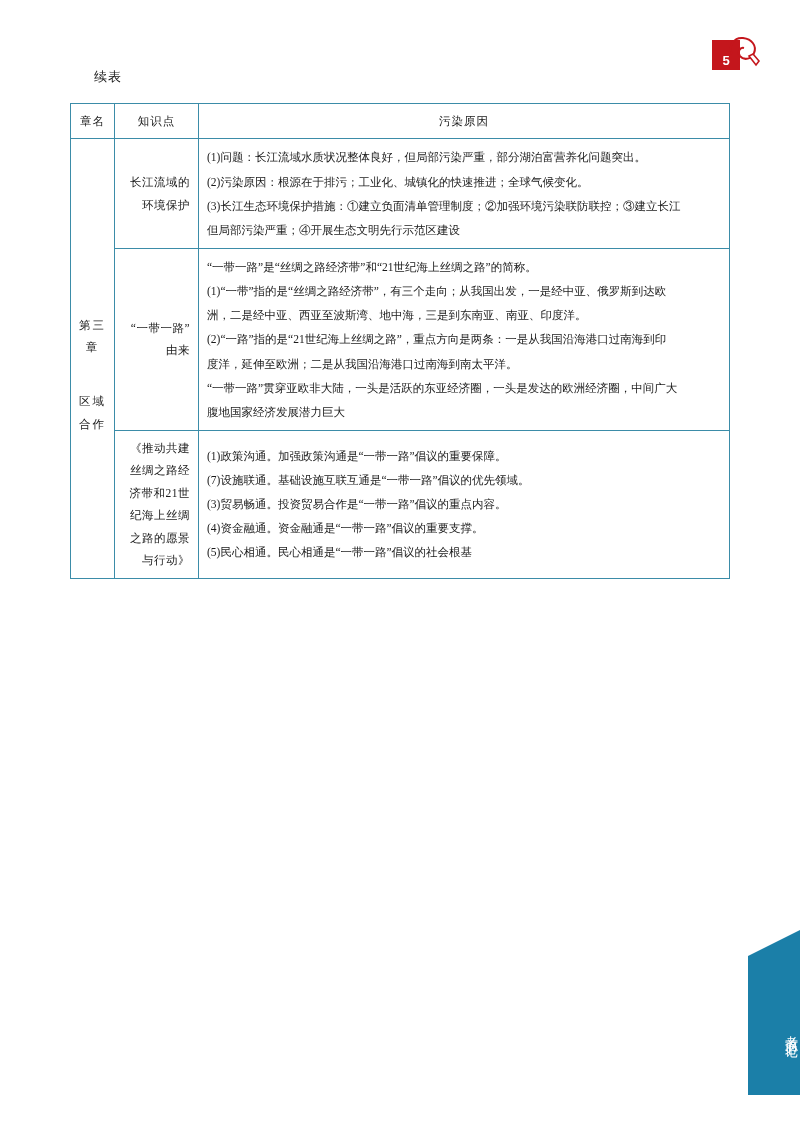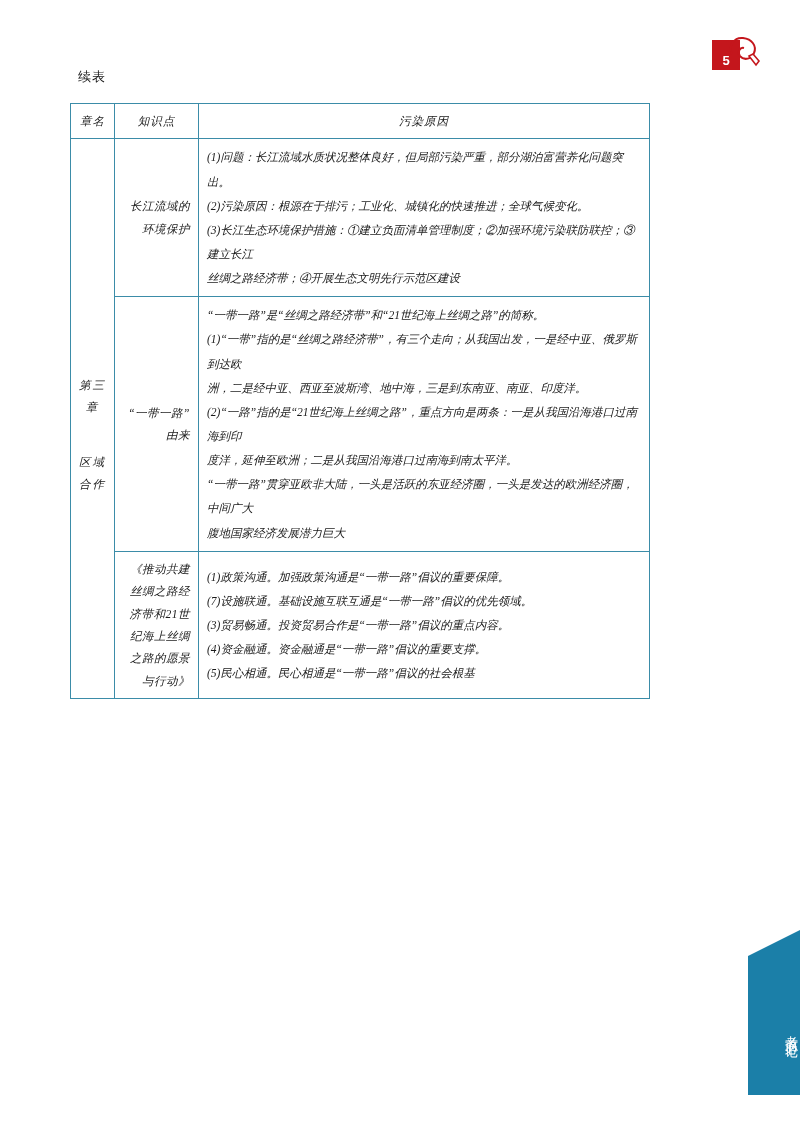--- a/index.html
+++ b/index.html
@@ -47,34 +47,33 @@
     position: absolute;
     top: -6px;
     left: 14px;
     width: 40px;
     height: 34px;
   }
 
   
   .cont-label {
     position: absolute;
-    left: 78px;
+    left: 94px;
     top: 68px;
     font-size: 13px;
     letter-spacing: 1px;
     color: #1a1a1a;
   }
 
   
   .tbl-wrap {
     position: absolute;
     left: 70px;
     top: 103px;
-    width: 580px;
-    font-style: italic;
+    width: 660px;
   }
   table.kb {
     border-collapse: collapse;
     width: 100%;
     table-layout: fixed;
     border: 1.5px solid #3b8ca8;
   }
   table.kb td, table.kb th {
     border: 1px solid #3b8ca8;
     vertical-align: middle;
@@ -186,21 +185,21 @@
             <span class="ch-line">区域合作</span>
           </td>
           <td class="point">
             <span class="pt-line">长江流域的</span>
             <span class="pt-line">环境保护</span>
           </td>
           <td class="content">
             <span class="ln">(1)问题：长江流域水质状况整体良好，但局部污染严重，部分湖泊富营养化问题突出。</span>
             <span class="ln">(2)污染原因：根源在于排污；工业化、城镇化的快速推进；全球气候变化。</span>
             <span class="ln">(3)长江生态环境保护措施：①建立负面清单管理制度；②加强环境污染联防联控；③建立长江</span>
-            <span class="ln">丝绸之路经济带；④开展生态文明先行示范区建设</span>
+            <span class="ln">但局部污染严重；④开展生态文明先行示范区建设</span>
           </td>
         </tr>
         <tr>
           <td class="point">
             <span class="pt-line">“一带一路”</span>
             <span class="pt-line">由来</span>
           </td>
           <td class="content">
             <span class="ln">“一带一路”是“丝绸之路经济带”和“21世纪海上丝绸之路”的简称。</span>
             <span class="ln">(1)“一带”指的是“丝绸之路经济带”，有三个走向；从我国出发，一是经中亚、俄罗斯到达欧</span>

